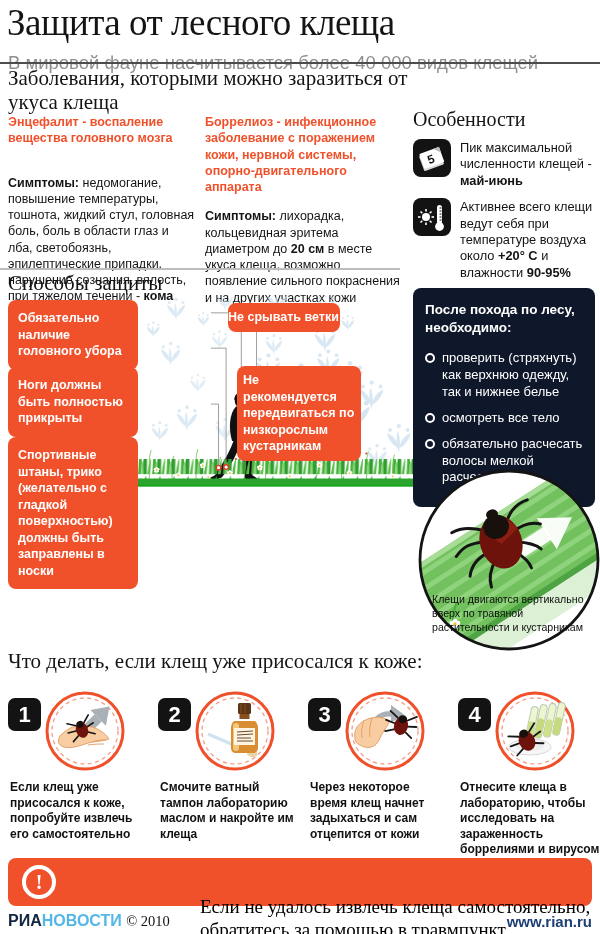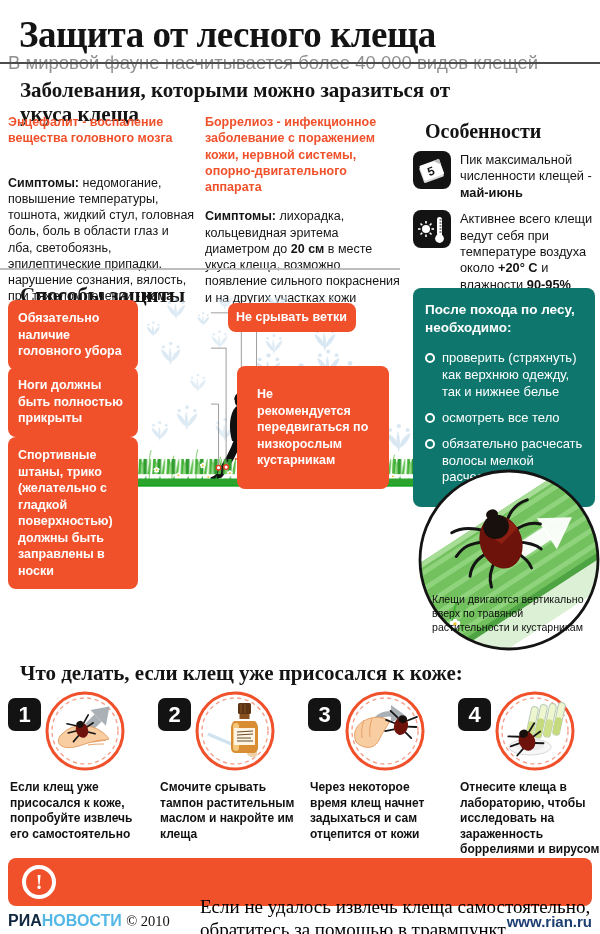--- a/index.html
+++ b/index.html
@@ -1,19 +1,19 @@
 <!DOCTYPE html>
 <html lang="ru"><head>
 <meta charset="utf-8">
 <style>
   html,body{margin:0;padding:0;background:#fff;}
   .canvas{position:relative;width:600px;height:934px;background:#fff;overflow:hidden;
           font-family:"Liberation Sans",sans-serif;color:#141414;}
   .abs{position:absolute;}
-  h1,h2{margin:12px;font-family:"Liberation Serif",serif;font-weight:700;}
+  h1,h2{margin:0;font-family:"Liberation Serif",serif;font-weight:400;}
   .title{left:7px;top:1px;font-size:37px;letter-spacing:-0.5px;}
   .subtitle{left:8px;top:40px;font-size:18.5px;color:#8f8f8f;margin-top:12px;}
   .rule-dark{left:0;top:62px;width:600px;height:2px;background:#4c4c4c;}
   .rule-light{left:0;top:268px;width:400px;height:1.5px;background:#bdbdbd;}
   .sec-h{font-size:21px;line-height:1.12;}
   .diseases-h{left:8px;top:67px;width:430px;}
   .col{line-height:1.3;font-size:12.5px;}
   .col-1{left:8px;top:114px;width:188px;}
   .col-2{left:205px;top:114px;width:198px;}
   .dis-title{color:#f0512b;font-weight:700;margin:0 0 13px 0;}
@@ -23,23 +23,23 @@
   .features-h{font-size:20px;margin-bottom:8px;}
   .feat-item{display:flex;gap:9px;margin-bottom:9px;}
   .feat-icon{flex:0 0 38px;width:38px;height:38px;}
   .feat-text{font-size:12.8px;line-height:1.28;padding-top:1px;}
   .prot-h{left:8px;top:272px;}
   .callout{background:#f0512b;color:#fff;font-weight:700;font-size:12.5px;line-height:1.32;
            border-radius:8px;padding:10px 10px;z-index:3;}
   .co-1{left:8px;top:300px;width:110px;}
   .co-2{left:8px;top:367px;width:110px;}
   .co-3{left:8px;top:437px;width:110px;}
-  .co-4{left:228px;top:303px;width:112px;padding:6px 8px;}
-  .co-5{left:237px;top:366px;width:112px;padding:20px;}
-  .panel{left:413px;top:288px;width:158px;background:#0f766e;color:#fff;border-radius:8px;
+  .co-4{left:228px;top:303px;width:112px;padding:6px 0;}
+  .co-5{left:237px;top:366px;width:112px;padding:6px;}
+  .panel{left:413px;top:288px;width:158px;background:#0f172a;color:#fff;border-radius:8px;
          padding:13px 12px 12px 12px;z-index:3;font-size:13px;line-height:1.3;}
   .panel-title{font-weight:700;font-size:13.5px;margin-bottom:14px;}
   .panel ul{list-style:none;margin:0;padding:0;}
   .panel li{position:relative;padding-left:17px;margin-bottom:9px;font-weight:400;}
   .panel li::before{content:"";position:absolute;left:0;top:3px;width:6px;height:6px;
          border:2.2px solid #fff;border-radius:50%;}
   .scene{left:0;top:296px;z-index:1;}
   .tickwrap{left:415px;top:466px;width:188px;height:188px;z-index:4;}
   .tick-note{position:absolute;left:17px;top:127px;width:154px;text-align:left;
          font-size:10.6px;line-height:1.3;color:#101010;}
@@ -398,21 +398,21 @@
           <rect x="39" y="33" width="6" height="28" rx="3" fill="#f3c87e"></rect>
           <rect x="40" y="38" width="21" height="17" fill="#fdf4e3"></rect>
           <g stroke="#6b4a2a" stroke-width="1">
             <line x1="43" y1="42" x2="59" y2="41"></line>
               <line x1="43" y1="45" x2="59" y2="44"></line>
             <line x1="43" y1="48" x2="57" y2="48"></line>
               <line x1="43" y1="51" x2="59" y2="51"></line>
           </g>
         </g>
       </svg>
-      <div class="step-text">Смочите срывать тампон растительным маслом и накройте им клеща</div>
+      <div class="step-text">Смочите ватный тампон лабораторию маслом и накройте им клеща</div>
     </div>
 
     <div class="step">
       <div class="step-num">3</div>
       <svg class="step-ico" width="82" height="82" viewBox="0 0 82 82">
         <circle cx="41" cy="41" r="38" fill="#fff" stroke="#f0512b" stroke-width="3"></circle>
         <circle cx="41" cy="41" r="33" fill="none" stroke="#f5a08c" stroke-width="1.4" stroke-dasharray="4 3.5"></circle>
         <path d="M26,38 Q36,20 50,25" stroke="#a9b0b6" stroke-width="5" fill="none"></path>
         <polygon points="47,15 62,26 47,32" fill="#a9b0b6"></polygon>
         <path d="M12,52 C8,42 13,33 24,29 C31,26 40,27 46,31 C42,38 38,43 35,50 C31,59 20,60 12,52 Z" fill="#f8cda1" stroke="#e6a169" stroke-width="1"></path>

